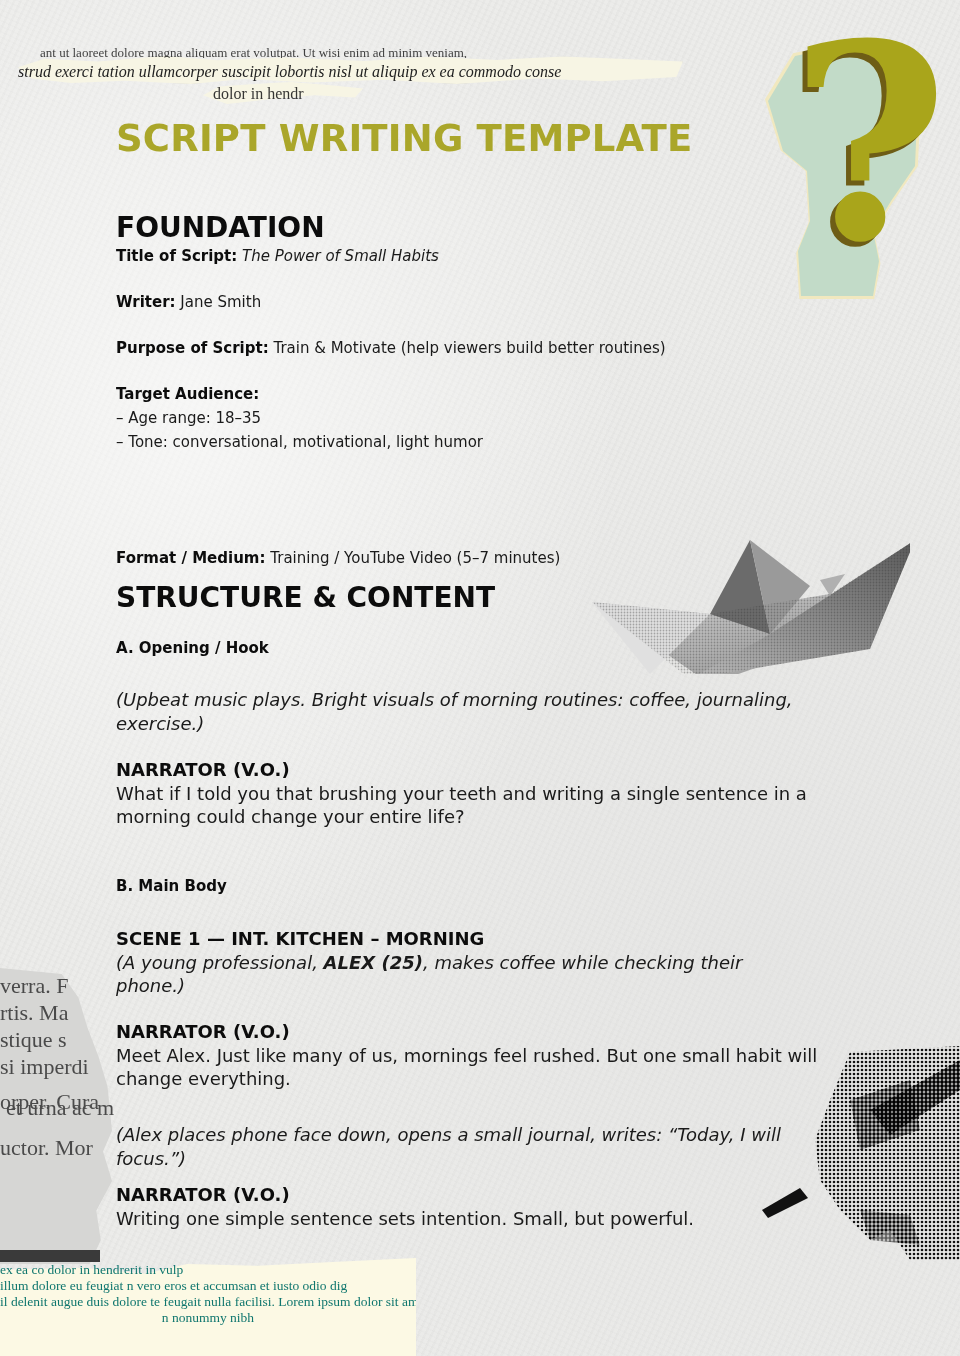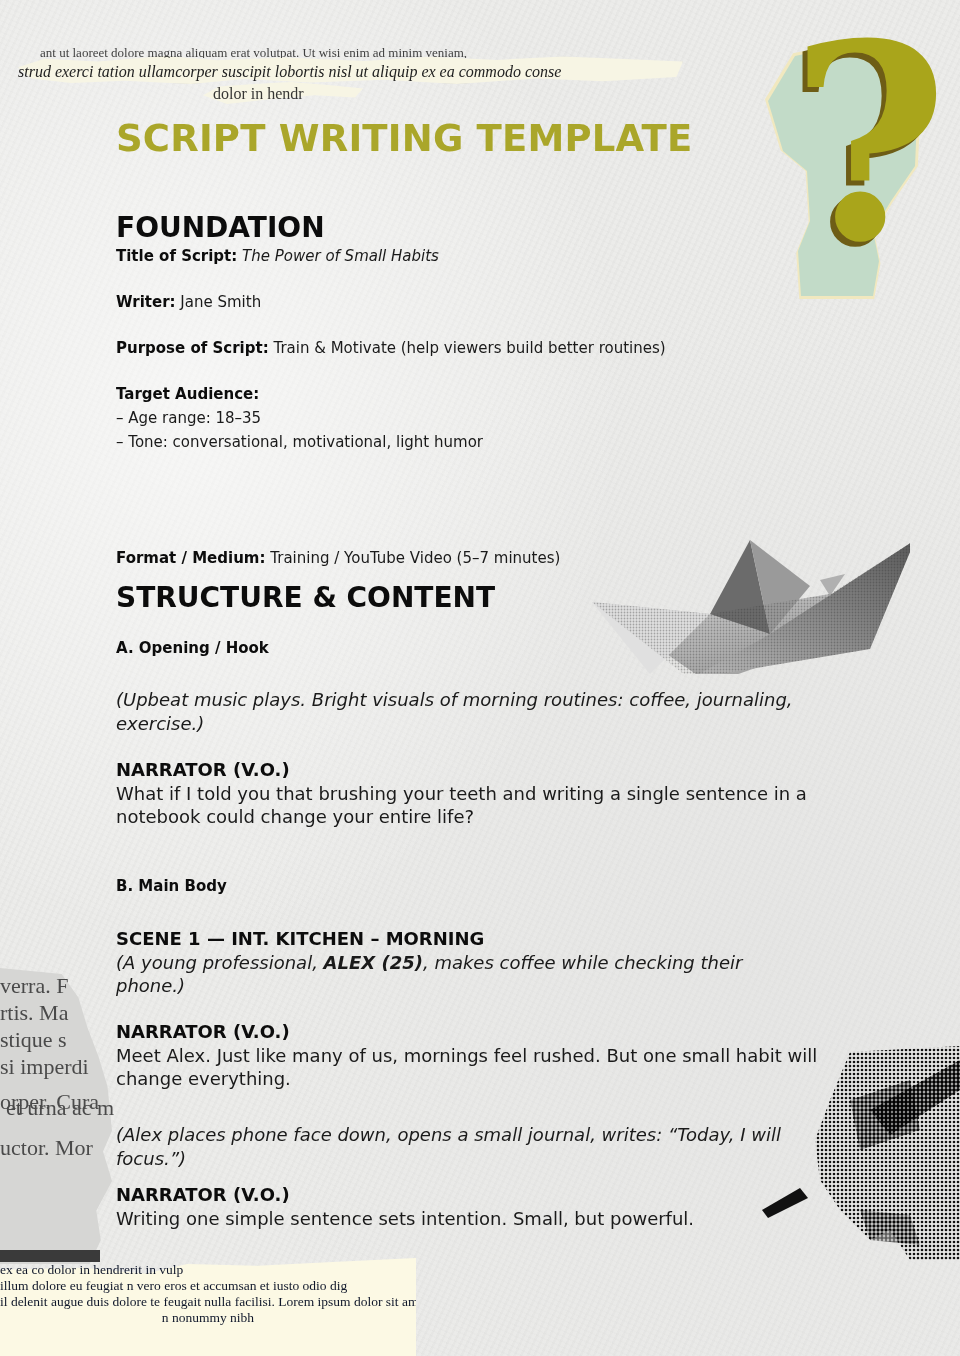--- a/index.html
+++ b/index.html
@@ -203,21 +203,21 @@
       width: 416px; height: 98px;
       background: #fcf9e4;
       clip-path: polygon(0% 12%, 20% 10%, 35% 16%, 45% 6%, 62% 8%, 80% 4%, 100% 0%, 100% 100%, 0% 100%);
     }
     .torn-bottom .line {
       position: absolute;
       left: 0;
       white-space: nowrap;
       font-family: "Liberation Serif", "DejaVu Serif", serif;
       font-size: 13.5px;
-      color: #0f172a;
+      color: #0f766e;
       overflow: hidden;
       width: 416px;
       line-height: 16px;
     }
 
     
     .hand {
       position: absolute;
       left: 760px;
       top: 1040px;
@@ -333,21 +333,21 @@
   </div>
 
   <div class="h-section" style="top:581px;">STRUCTURE &amp; CONTENT</div>
 
   <div class="h-sub" style="top:639px;">A. Opening / Hook</div>
 
   <div class="para italic" style="top:688px; width:730px;">(Upbeat music plays. Bright visuals of morning routines: coffee, journaling, exercise.)</div>
 
   <div class="para" style="top:758px; width:730px;">
     <span class="speaker">NARRATOR (V.O.)</span>
-    <span>What if I told you that brushing your teeth and writing a single sentence in a notebook could change your entire life?</span>
+    <span>What if I told you that brushing your teeth and writing a single sentence in a morning could change your entire life?</span>
   </div>
 
   <div class="h-sub" style="top:877px;">B. Main Body</div>
 
   <div class="para" style="top:927px; width:680px;">
     <span class="speaker">SCENE 1 — INT. KITCHEN – MORNING</span>
     <span style="font-style:italic;"><span>(A young professional, </span><b>ALEX (25)</b><span>, makes coffee while checking their phone.)</span></span>
   </div>
 
   <div class="para" style="top:1020px; width:720px;">

